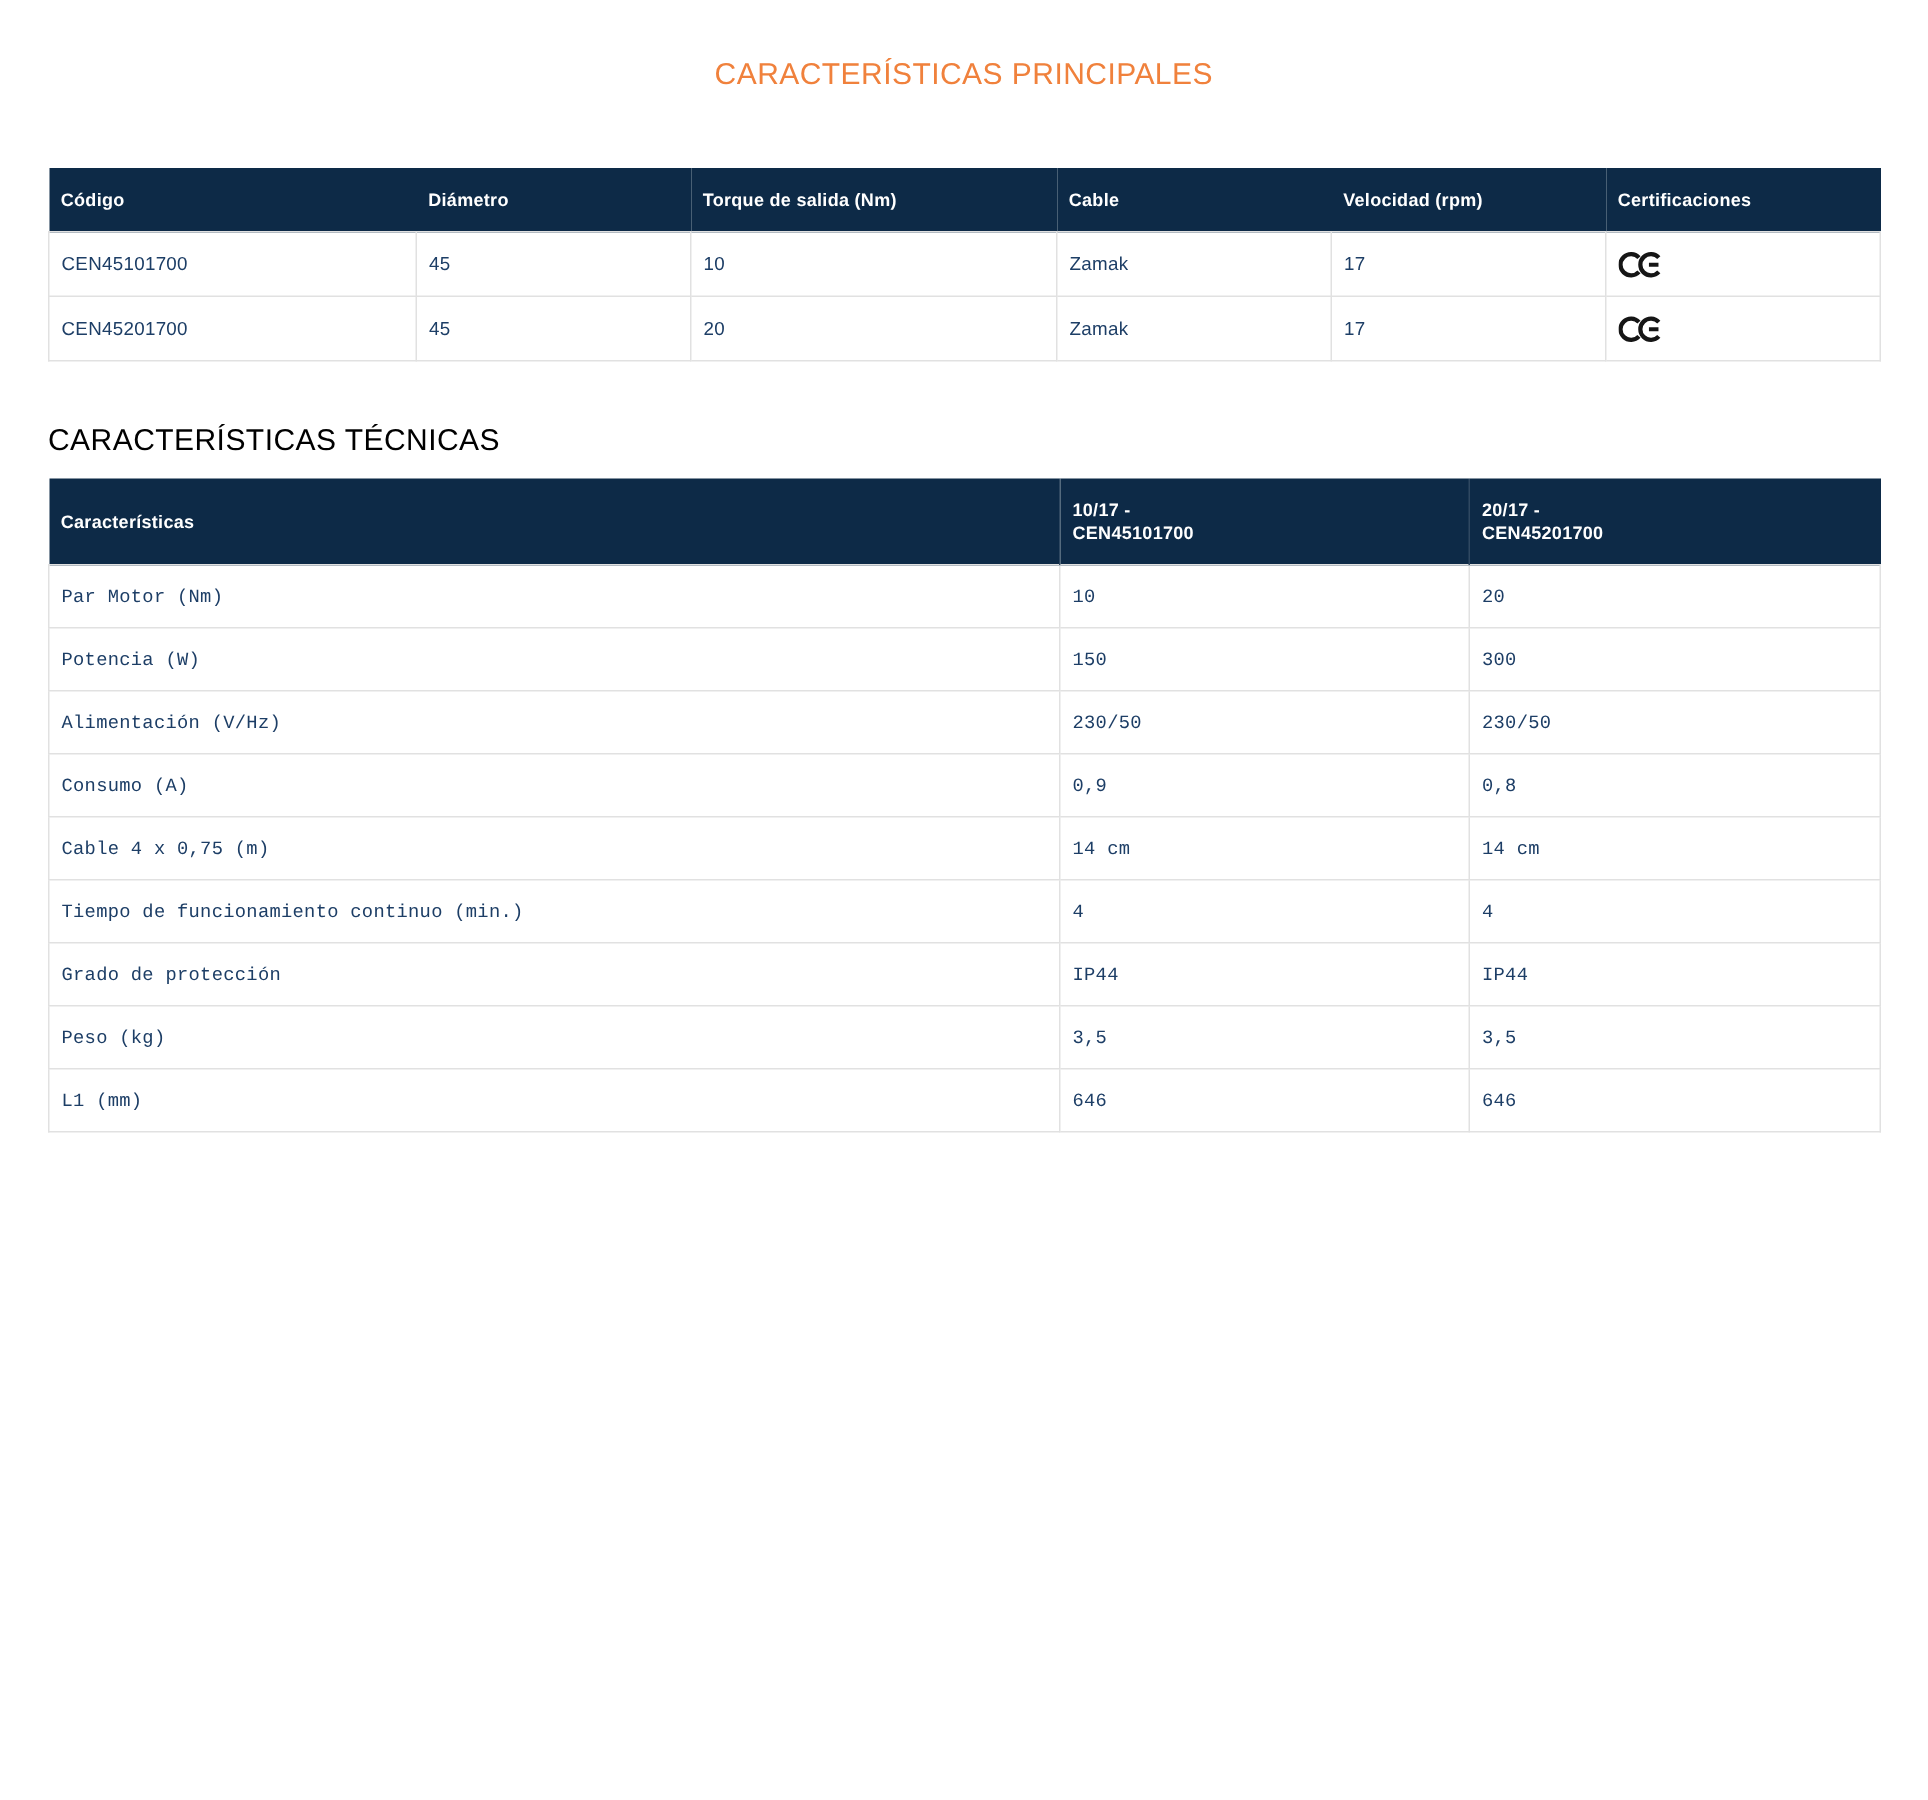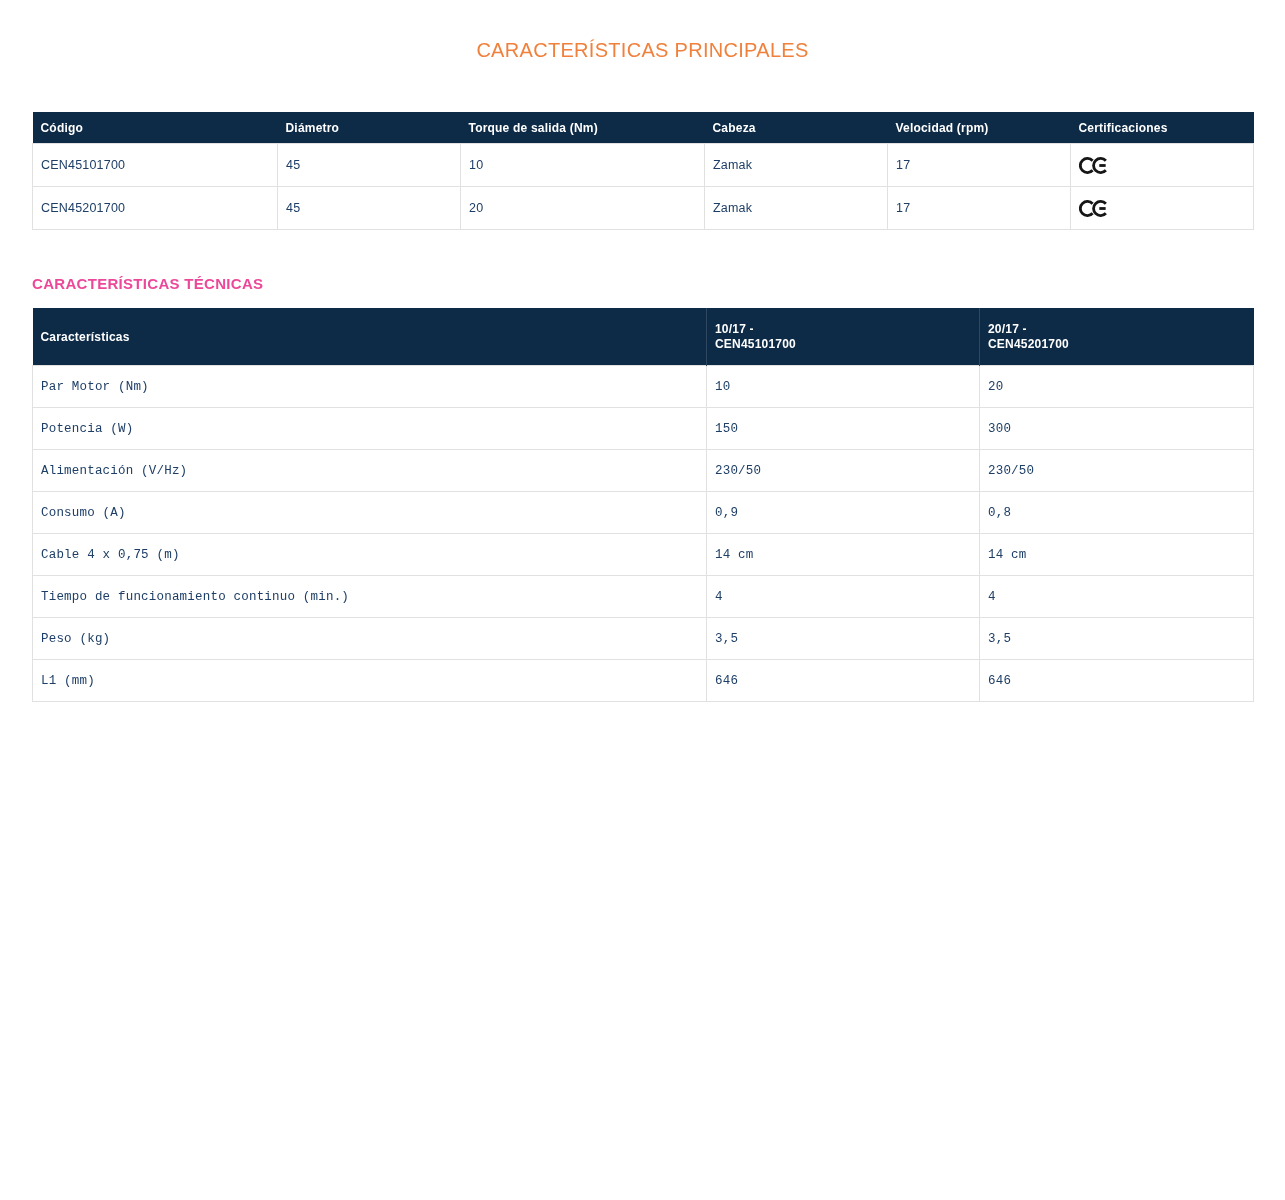--- a/index.html
+++ b/index.html
@@ -34,41 +34,41 @@
   th {
     background: #0d2a47;
     color: #ffffff;
     font-size: 12px;
     font-weight: bold;
     text-align: left;
     vertical-align: middle;
     padding: 0 8px;
     letter-spacing: 0.2px;
   }
-  .main-table th { height: 31px; }
+  .main-table th { height: 42px; }
   .tech-table th { height: 57px; }
   .tech-table th.div { border-left: 1px solid rgba(255,255,255,0.14); }
   td {
     font-size: 12.5px;
     color: #1d3e66;
     border: 1px solid #e1e1e1;
     padding: 0 8px;
     vertical-align: middle;
     background: #ffffff;
     letter-spacing: 0.2px;
     overflow: hidden;
     white-space: nowrap;
   }
   .main-table td { height: 42px; }
   .tech-table td { height: 41px; font-family: Liberation Mono, monospace; }
   .section-title {
     margin: 45px 0 0 0;
-    color: #ec4899;
-    font-size: 15px;
-    font-weight: bold;
+    color: #000000;
+    font-size: 20px;
+    font-weight: normal;
     letter-spacing: 0.3px;
     line-height: 17px;
   }
   .tech-table { margin-top: 16px; }
   .th-line { line-height: 15px; }
   .ce-cell svg { display: block; }
 </style>
 </head>
 <body>
 
@@ -83,21 +83,21 @@
         <col style="width:244px">
       <col style="width:183px">
         <col style="width:183px">
         <col style="width:183px">
     </colgroup>
     <thead>
       <tr>
         <th>Código</th>
         <th>Diámetro</th>
         <th>Torque de salida (Nm)</th>
-        <th>Cabeza</th>
+        <th>Cable</th>
         <th>Velocidad (rpm)</th>
         <th>Certificaciones</th>
       </tr>
     </thead>
     <tbody>
       <tr>
         <td>CEN45101700</td>
         <td>45</td>
         <td>10</td>
         <td>Zamak</td>
@@ -173,20 +173,25 @@
         <td>Cable 4 x 0,75 (m)</td>
         <td>14 cm</td>
         <td>14 cm</td>
       </tr>
       <tr>
         <td>Tiempo de funcionamiento continuo (min.)</td>
         <td>4</td>
         <td>4</td>
       </tr>
       <tr>
+        <td>Grado de protección</td>
+        <td>IP44</td>
+        <td>IP44</td>
+      </tr>
+      <tr>
         <td>Peso (kg)</td>
         <td>3,5</td>
         <td>3,5</td>
       </tr>
       <tr>
         <td>L1 (mm)</td>
         <td>646</td>
         <td>646</td>
       </tr>
     </tbody>

